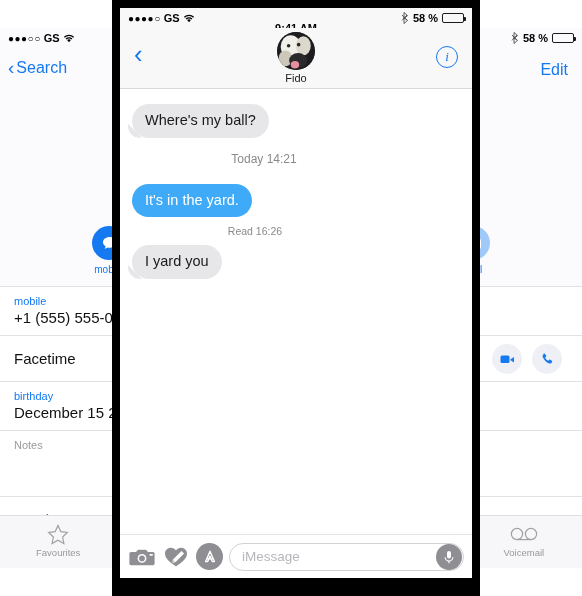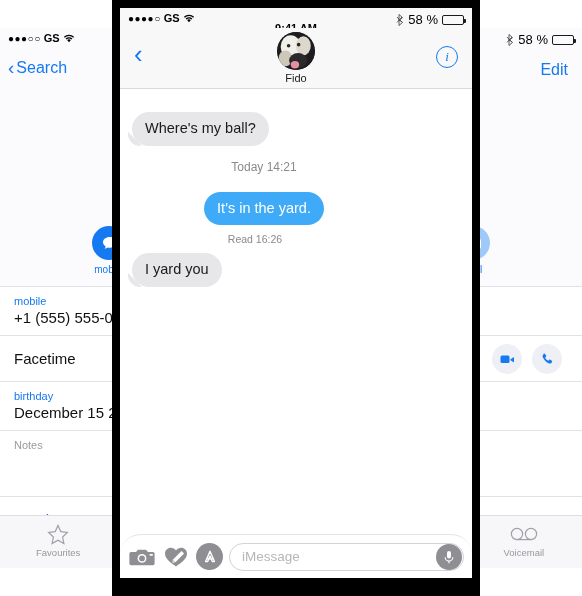--- a/index.html
+++ b/index.html
@@ -26,21 +26,21 @@
     position: absolute; top: 0; left: 0; width: 582px; height: 22px;
     display: flex; align-items: center;
     font-size: 11px; color: #000;
   }
   .bg-sb-left { position: absolute; left: 8px; top: 4px; display: flex; align-items: center; gap: 3px; }
   .bg-sb-right { position: absolute; right: 8px; top: 4px; display: flex; align-items: center; gap: 4px; }
   .dots { letter-spacing: .5px; font-size: 10px; }
   .carrier { font-size: 11px; font-weight: 600; }
   .wifi-glyph { font-size: 11px; }
   .bt-glyph { font-size: 11px; color: #3b3b3b; }
-  .batt-pct { font-size: 13px; font-weight: 400; }
+  .batt-pct { font-size: 11px; font-weight: 700; }
   .batt {
     width: 22px; height: 10px; border: 1px solid #1a1a1a; border-radius: 2px;
     position: relative; box-sizing: border-box; padding: 1px;
   }
   .batt:after {
     content: ""; position: absolute; right: -3px; top: 3px;
     width: 2px; height: 4px; background: #1a1a1a; border-radius: 0 1px 1px 0;
   }
   .batt-fill { height: 100%; background: #1a1a1a; border-radius: 1px; }
 
@@ -157,25 +157,25 @@
     box-sizing: border-box;
   }
   .fg-title-wrap { position: absolute; left: 0; top: 4px; width: 352px; text-align: center; }
   .fg-avatar {
     width: 38px; height: 38px; border-radius: 50%; margin: 0 auto;
     overflow: hidden; position: relative; background: #2b2b2b;
   }
   .fg-title { font-size: 11px; color: #1a1a1a; margin-top: 2px; }
 
   .thread {
-    position: absolute; top: 92px; left: 0; width: 288px; height: 450px;
+    position: absolute; top: 84px; left: 0; width: 288px; height: 450px;
     background: #fff;
   }
   .msg-row { display: flex; padding: 0 12px; margin-bottom: 6px; }
-  .msg-row.out { justify-content: center; margin-top: 18px; }
+  .msg-row.out { justify-content: flex-start; margin-top: 18px; }
   .bubble {
     position: relative;
     max-width: 70%;
     padding: 8px 13px 9px 13px;
     border-radius: 17px;
     font-size: 14.5px;
     line-height: 1.15;
   }
   .bubble.in { background: #e7e7ea; color: #1a1a1a; }
   .bubble.out { background: #3eaaf8; color: #fff; }
@@ -192,21 +192,20 @@
     clip-path: polygon(0 100%, 100% 100%, 0 0);
   }
   .day-stamp { text-align: center; font-size: 12px; color: #8a8a8e; margin: 14px 0 10px 0; }
   .read-stamp { text-align: center; font-size: 10.5px; color: #8a8a8e; padding: 2px 18px 0 0; }
 
   .fg-inputbar {
     position: absolute; bottom: 0; left: 0; width: 352px; height: 44px;
     background: #fff; border-top: 1px solid #e4e4e8;
     display: flex; align-items: center; padding: 0 8px; box-sizing: border-box;
     gap: 6px;
-    border-radius: 21px;
   }
   .ibtn {
     width: 28px; height: 28px; flex: none;
     display: flex; align-items: center; justify-content: center;
     color: #8e8e93;
   }
   .ibtn-round {
     width: 27px; height: 27px; border-radius: 50%; background: #8e8e93;
     display: flex; align-items: center; justify-content: center; color: #fff;
     flex: none;

